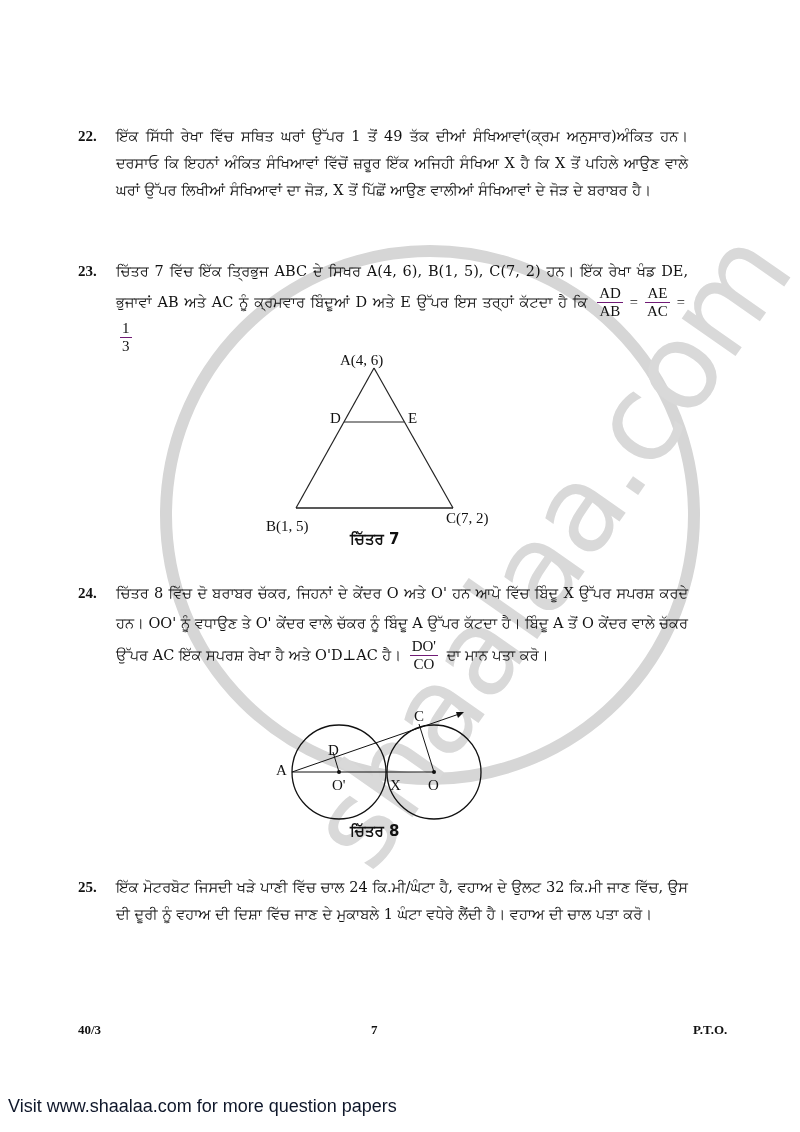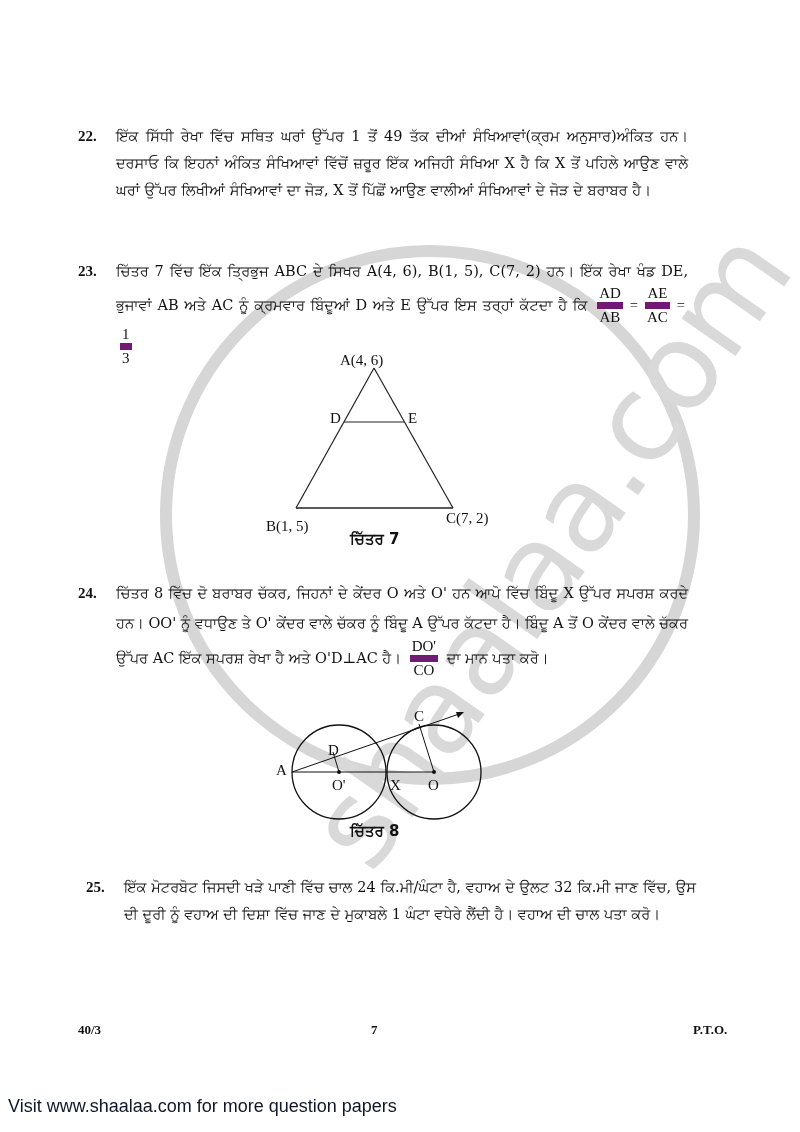--- a/index.html
+++ b/index.html
@@ -13,21 +13,21 @@
     }
     .watermark-text {
       position: absolute; left: 180px; top: 480px; font-family: "DejaVu Sans", "Liberation Sans", sans-serif;
       font-size: 120px; color: #d9d9d9; transform: rotate(-55deg); transform-origin: center;
       z-index: 0; letter-spacing: -2px; white-space: nowrap;
     }
     .q { position: absolute; left: 78px; width: 610px; font-size: 14.5px; line-height: 27px; z-index: 2; }
     .q-num { position: absolute; left: 0; top: 0; font-weight: bold; font-family: "Liberation Serif", serif; font-size: 15px; text-align: center; }
     .q-text { margin-left: 38px; text-align: justify; }
     .frac { display: inline-block; vertical-align: middle; text-align: center; font-family: "Liberation Serif", serif; font-size: 15px; line-height: 17px; margin: 0 4px; }
-    .frac .num { border-bottom: 7px solid #701a75; padding: 0 2px; display: block; }
+    .frac .num { border-bottom: 1px solid #701a75; padding: 0 2px; display: block; }
     .frac .den { display: block; padding: 0 2px; }
     .eq { font-family: "Liberation Serif", serif; margin: 0 3px; }
     .fig { position: absolute; z-index: 2; }
     .fig-label { font-family: "Liberation Serif", serif; font-size: 15px; position: absolute; white-space: nowrap; }
     .caption { position: absolute; font-weight: bold; font-size: 15px; font-family: "DejaVu Sans", sans-serif; white-space: nowrap; }
     .footer { position: absolute; top: 983px; font-family: "Liberation Serif", serif; font-weight: bold; font-size: 13px; z-index: 2; margin-top: 39px; }
     .shaalaa { position: absolute; left: 8px; top: 1096px; font-family: "Liberation Sans", sans-serif; font-size: 18px; color: #0f172a; z-index: 2; }
   </style>
 </head>
 <body>
@@ -86,21 +86,21 @@
   </svg>
   <span class="fig-label" style="left:6px; top:62px;">A</span>
   <span class="fig-label" style="left:144px; top:8px;">C</span>
   <span class="fig-label" style="left:58px; top:42px;">D</span>
   <span class="fig-label" style="left:62px; top:77px;">O'</span>
   <span class="fig-label" style="left:120px; top:77px;">X</span>
   <span class="fig-label" style="left:158px; top:77px;">O</span>
   <span class="caption" style="left:80px; top:122px;">ਚਿੱਤਰ 8</span>
 </div>
 
-<div class="q" style="top:874px;margin-left:8px;">
+<div class="q" style="top:874px;">
   <span class="q-num">25.</span>
   <div class="q-text">ਇੱਕ ਮੋਟਰਬੋਟ ਜਿਸਦੀ ਖੜੇ ਪਾਣੀ ਵਿੱਚ ਚਾਲ 24 ਕਿ.ਮੀ/ਘੰਟਾ ਹੈ, ਵਹਾਅ ਦੇ ਉਲਟ 32 ਕਿ.ਮੀ ਜਾਣ ਵਿੱਚ, ਉਸ ਦੀ ਦੂਰੀ ਨੂੰ ਵਹਾਅ ਦੀ ਦਿਸ਼ਾ ਵਿੱਚ ਜਾਣ ਦੇ ਮੁਕਾਬਲੇ 1 ਘੰਟਾ ਵਧੇਰੇ ਲੈਂਦੀ ਹੈ। ਵਹਾਅ ਦੀ ਚਾਲ ਪਤਾ ਕਰੋ।</div>
 </div>
 
 <span class="footer" style="left:78px;">40/3</span>
 <span class="footer" style="left:371px;">7</span>
 <span class="footer" style="left:693px;">P.T.O.</span>
 
 <div class="shaalaa">Visit www.shaalaa.com for more question papers</div>
 

